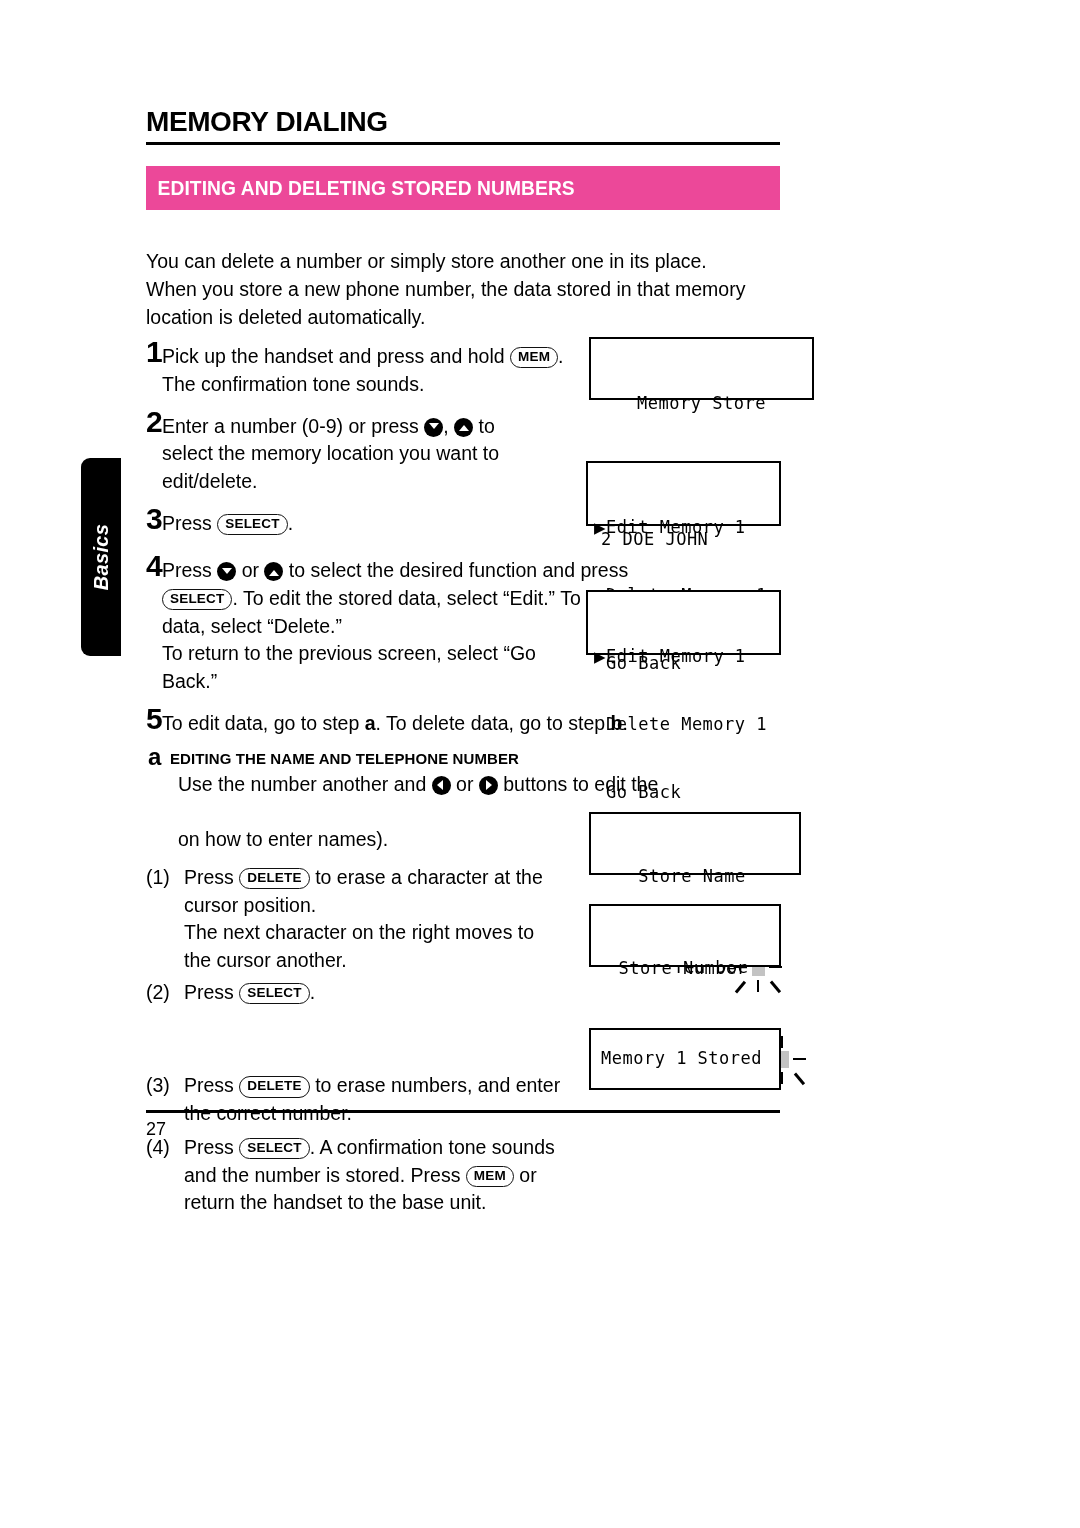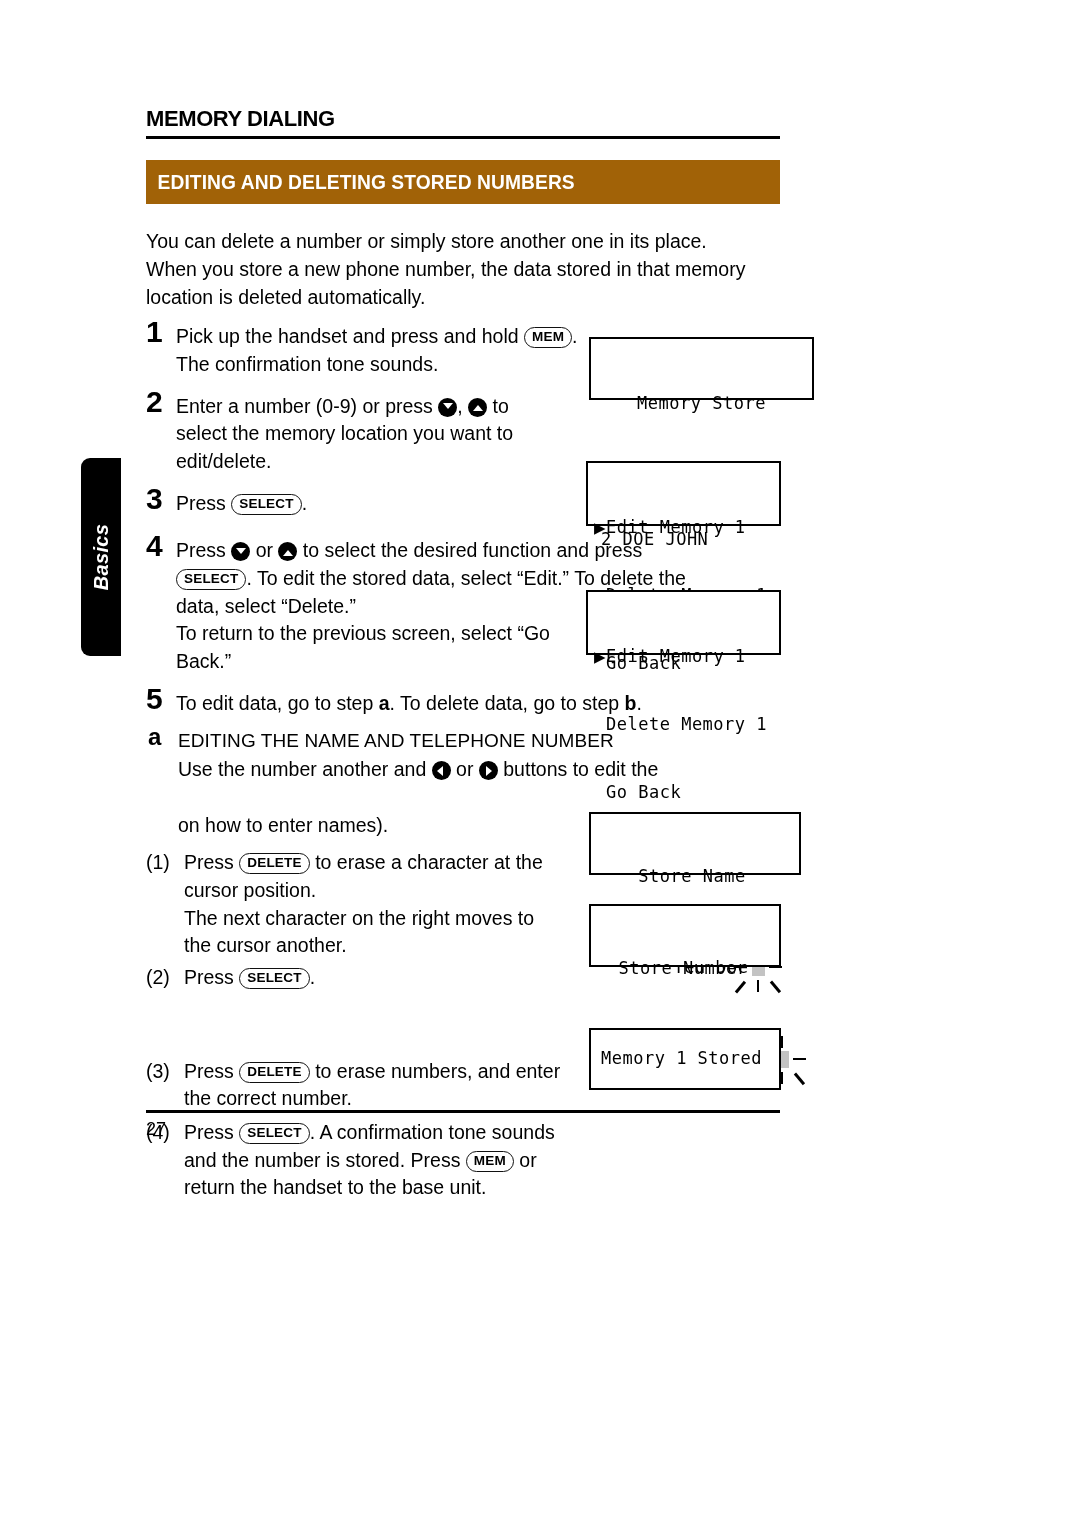--- a/index.html
+++ b/index.html
@@ -49,42 +49,42 @@
   
   #content {
     position: absolute;
     left: 146px;
     top: 108px;
     width: 634px;
   }
 
   
   .chapter-title {
-    font-size: 22px;
+    font-size: 28px;
     font-weight: bold;
     letter-spacing: -0.4px;
     line-height: 1.0;
     margin: 0;
     padding: 0 0 6px 0;
   }
   .title-rule {
     height: 3px;
     background: #000000;
     width: 634px;
     margin-bottom: 21px;
   }
 
   
   .section-banner {
-    background: #a16207;
+    background: #ec4899;
     height: 44px;
     width: 634px;
     display: flex;
     align-items: center;
-    margin-bottom: 23px;
+    margin-bottom: 37px;
   }
   .section-banner .banner-text {
     color: #ffffff;
     font-size: 20px;
     font-weight: bold;
     letter-spacing: 0.1px;
     padding-left: 12px;
     transform: scaleX(0.96);
     transform-origin: left center;
   }
@@ -106,21 +106,21 @@
   .step-num {
     position: absolute;
     left: 0;
     top: -6px;
     width: 30px;
     font-size: 30px;
     font-weight: bold;
     line-height: 1;
   }
   .step-body {
-    margin-left: 30px;
+    margin-left: 16px;
     font-size: 19.5px;
     line-height: 1.42;
   }
 
   .sub-step {
     position: relative;
     font-size: 19.5px;
     line-height: 1.42;
     margin-bottom: 3px;
   }
@@ -141,23 +141,23 @@
   }
   .alpha-num {
     position: absolute;
     left: 2px;
     top: -4px;
     font-size: 24px;
     font-weight: bold;
     line-height: 1;
   }
   .alpha-head {
-    margin-left: 32px;
-    font-size: 19px;
-    font-weight: normal;
+    margin-left: 24px;
+    font-size: 15px;
+    font-weight: bold;
     letter-spacing: 0.1px;
     line-height: 1.3;
   }
   .alpha-body {
     margin-left: 32px;
     font-size: 19.5px;
     line-height: 1.42;
     margin-top: 2px;
   }
 

